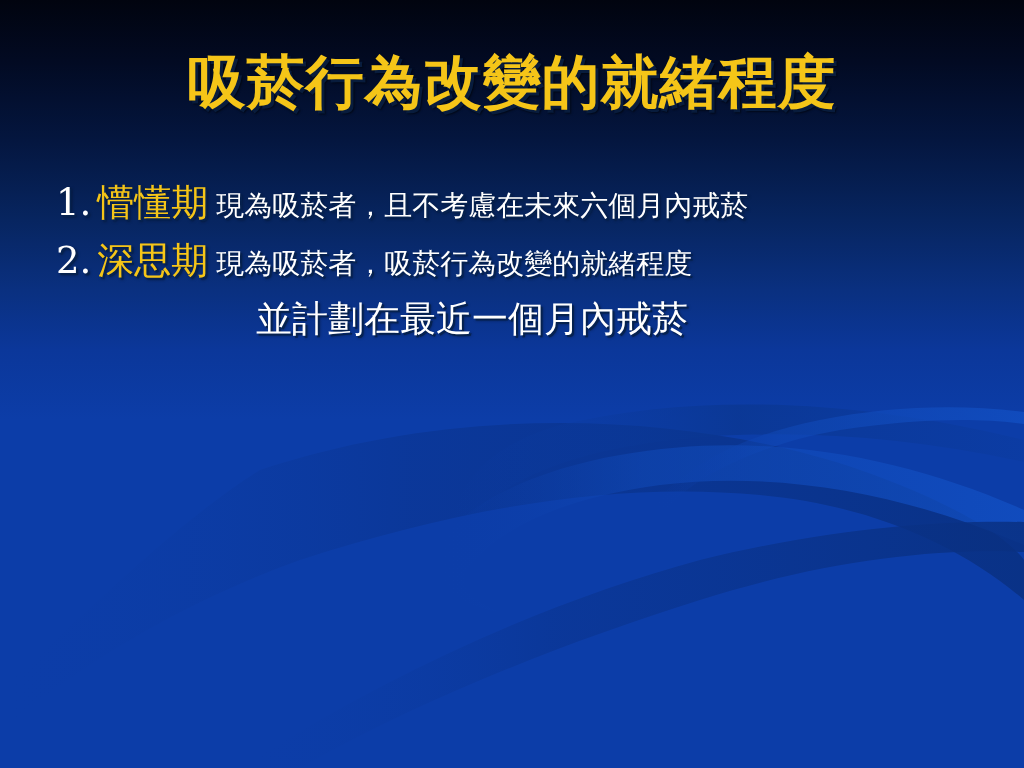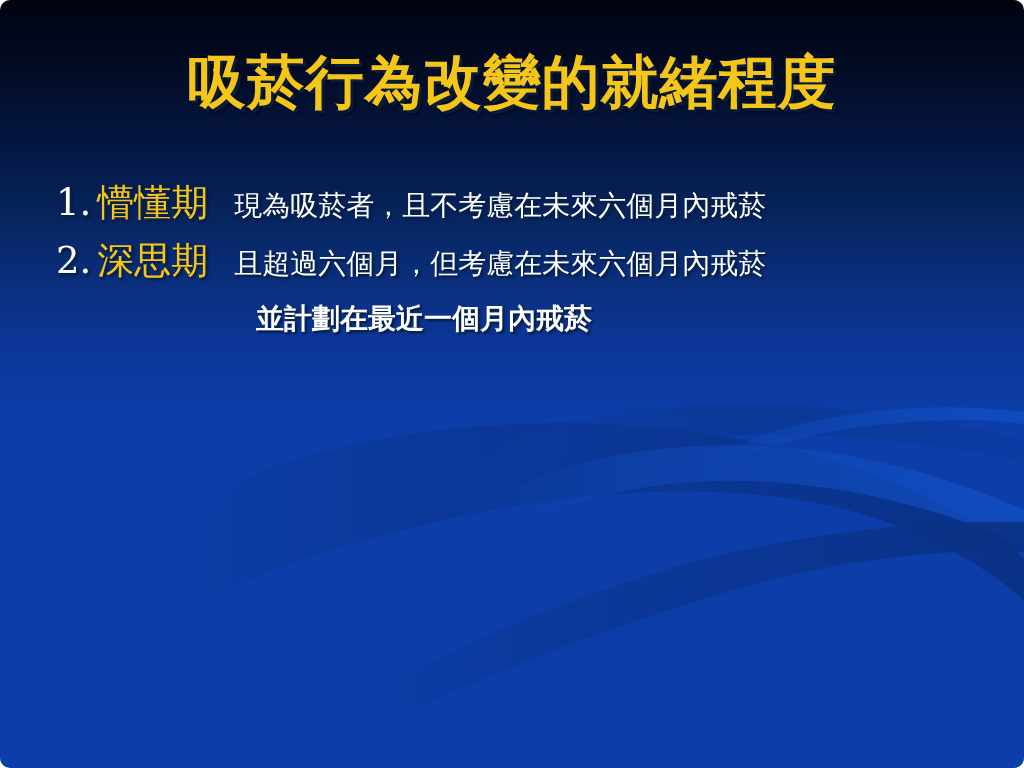--- a/index.html
+++ b/index.html
@@ -20,21 +20,20 @@
     overflow: hidden;
     background: linear-gradient(to bottom,
         #01040f 0px,
         #020a22 60px,
         #04163f 140px,
         #072560 220px,
         #0a3080 290px,
         #0b379a 350px,
         #0c3da8 420px,
         #0c3da8 768px);
-    border-radius: 10px;
   }
 
   #swoosh-svg {
     position: absolute;
     left: 0;
     top: 0;
     width: 1024px;
     height: 768px;
     pointer-events: none;
   }
@@ -92,39 +91,38 @@
     text-shadow: 2px 2px 0 #06224f, 2px 2px 3px rgba(0,0,0,0.5);
     margin-left: 6px;
     vertical-align: baseline;
   }
 
   .desc {
     font-family: "DejaVu Serif", "Liberation Serif", serif;
     font-size: 28px;
     color: #ffffff;
     text-shadow: 2px 2px 0 #06224f, 2px 2px 3px rgba(0,0,0,0.45);
-    margin-left: 26px;
+    margin-left: 8px;
     vertical-align: baseline;
   }
 
   .cont-line {
     display: block;
     height: 53px;
     line-height: 53px;
     padding-left: 200px;
     white-space: nowrap;
   }
 
   .cont-text {
     font-family: "DejaVu Serif", "Liberation Serif", serif;
-    font-size: 28px;
+    font-size: 36px;
     color: #ffffff;
     text-shadow: 2px 2px 0 #06224f, 2px 2px 3px rgba(0,0,0,0.45);
     vertical-align: baseline;
-    font-weight: bold;
   }
 </style>
 </head>
 <body>
 
 <div id="slide">
 
   <svg id="swoosh-svg" viewBox="0 0 1024 768" preserveAspectRatio="none" aria-hidden="true">
     <defs>
       <linearGradient id="ribA" x1="0" y1="0" x2="1" y2="0">
@@ -172,21 +170,21 @@
   <div id="body-list">
 
     <div class="item">
       <span class="item-line">
         <span class="num">1.</span><span class="stage">懵懂期</span><span class="desc">現為吸菸者，且不考慮在未來六個月內戒菸</span>
       </span>
     </div>
 
     <div class="item">
       <span class="item-line">
-        <span class="num">2.</span><span class="stage">深思期</span><span class="desc">且超過六個月，但考慮在未來六個月內戒菸</span>
+        <span class="num">2.</span><span class="stage">深思期</span><span class="desc">現為吸菸者，吸菸行為改變的就緒程度</span>
       </span>
     </div>
 
     <div class="item">
       <span class="cont-line">
         <span class="cont-text">並計劃在最近一個月內戒菸</span>
       </span>
     </div>
 
 

